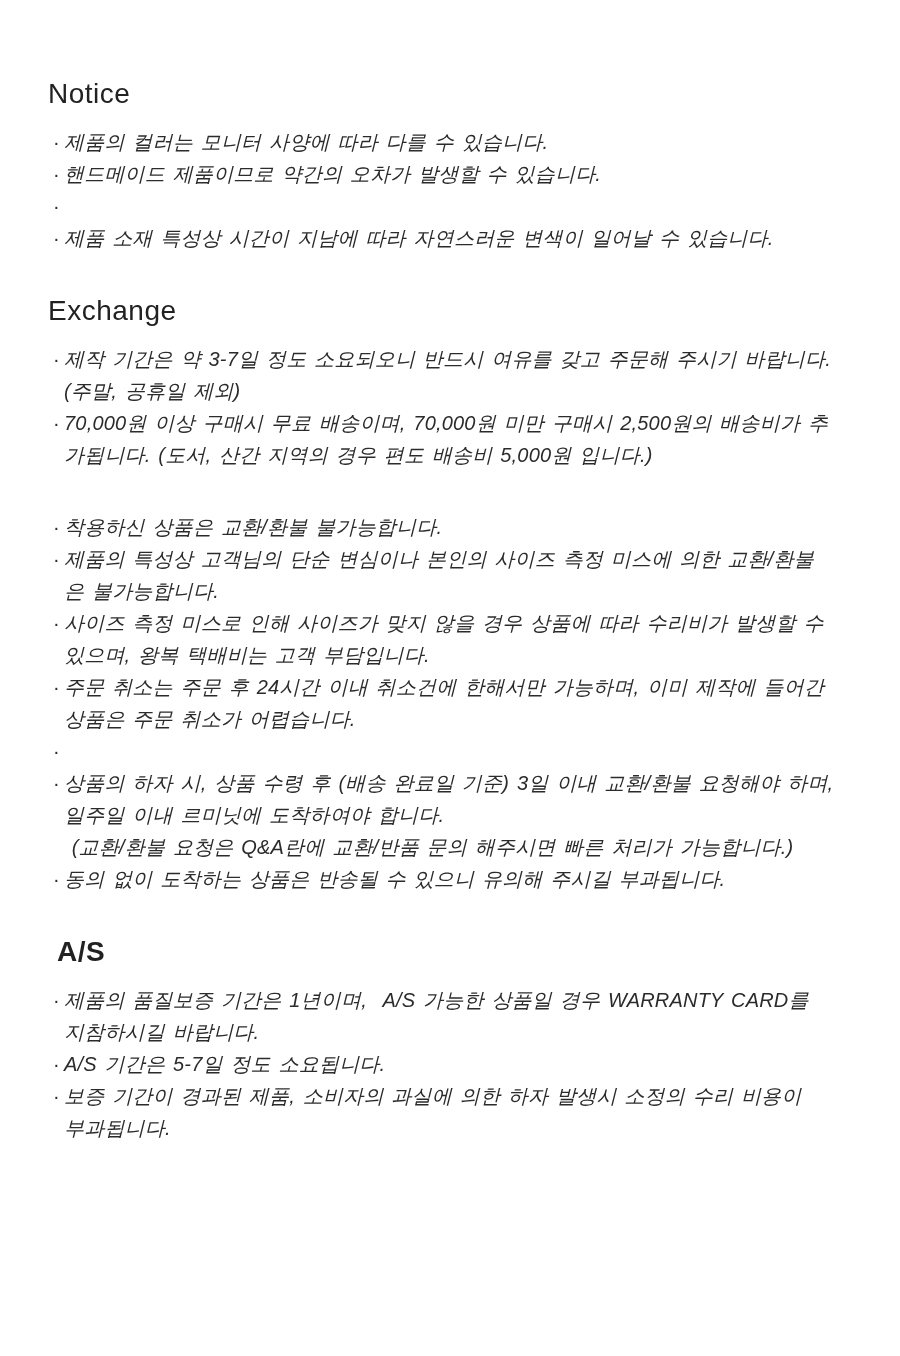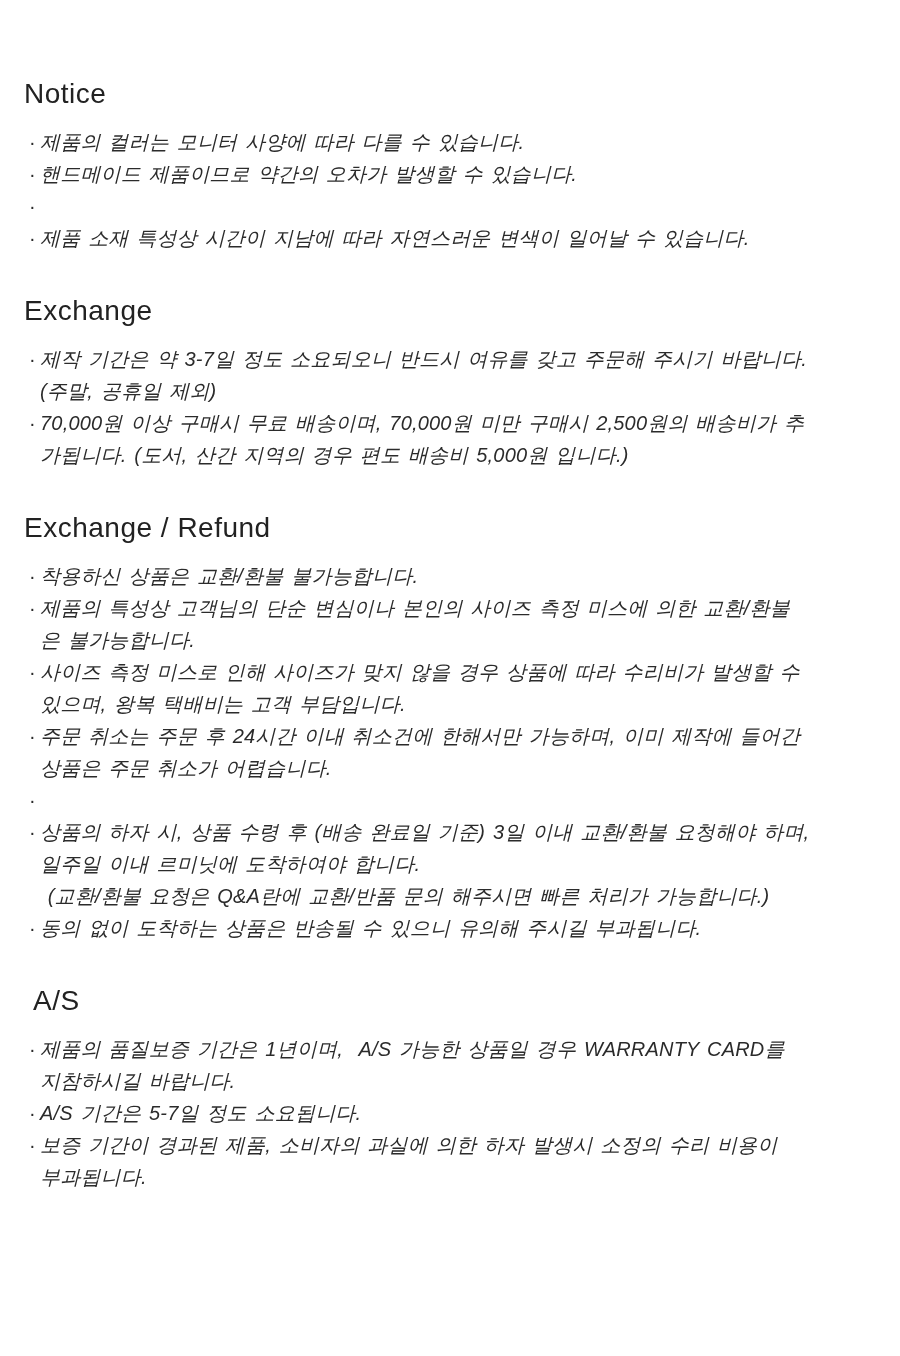--- a/index.html
+++ b/index.html
@@ -12,34 +12,36 @@
     height: 1356px;
     overflow: hidden;
     font-family: "Liberation Sans", sans-serif;
     color: #2b2b2b;
   }
   .page {
     box-sizing: border-box;
     width: 776px;
     height: 1356px;
     padding: 77px 18px 0 24px;
+    margin-left: 24px;
   }
   .sec {
     margin: 0 0 40px 0;
   }
   .sec-title {
     margin: 0 0 15px 0;
     font-size: 28px;
     line-height: 34px;
     font-weight: 300;
     letter-spacing: 0.5px;
     color: #222222;
   }
   .sec-as .sec-title {
     margin-left: 9px;
+    font-weight: bold;
   }
   .items {
     list-style: none;
     margin: 0;
     padding: 0 0 0 5px;
   }
   .item {
     display: flex;
     align-items: flex-start;
     font-size: 20px;
@@ -96,21 +98,20 @@
       </li>
       <li class="item">
         <span class="dot">·</span>
         <span class="txt">70,000원 이상 구매시 무료 배송이며, 70,000원 미만 구매시 2,500원의 배송비가 추
 가됩니다. (도서, 산간 지역의 경우 편도 배송비 5,000원 입니다.)</span>
       </li>
     </ul>
   </section>
 
   <section class="sec sec-exchange">
-    <h2 class="sec-title">Exchange / Refund</h2>
     <ul class="items">
       <li class="item">
         <span class="dot">·</span>
         <span class="txt">착용하신 상품은 교환/환불 불가능합니다.</span>
       </li>
       <li class="item">
         <span class="dot">·</span>
         <span class="txt">제품의 특성상 고객님의 단순 변심이나 본인의 사이즈 측정 미스에 의한 교환/환불
 은 불가능합니다.</span>
       </li>

